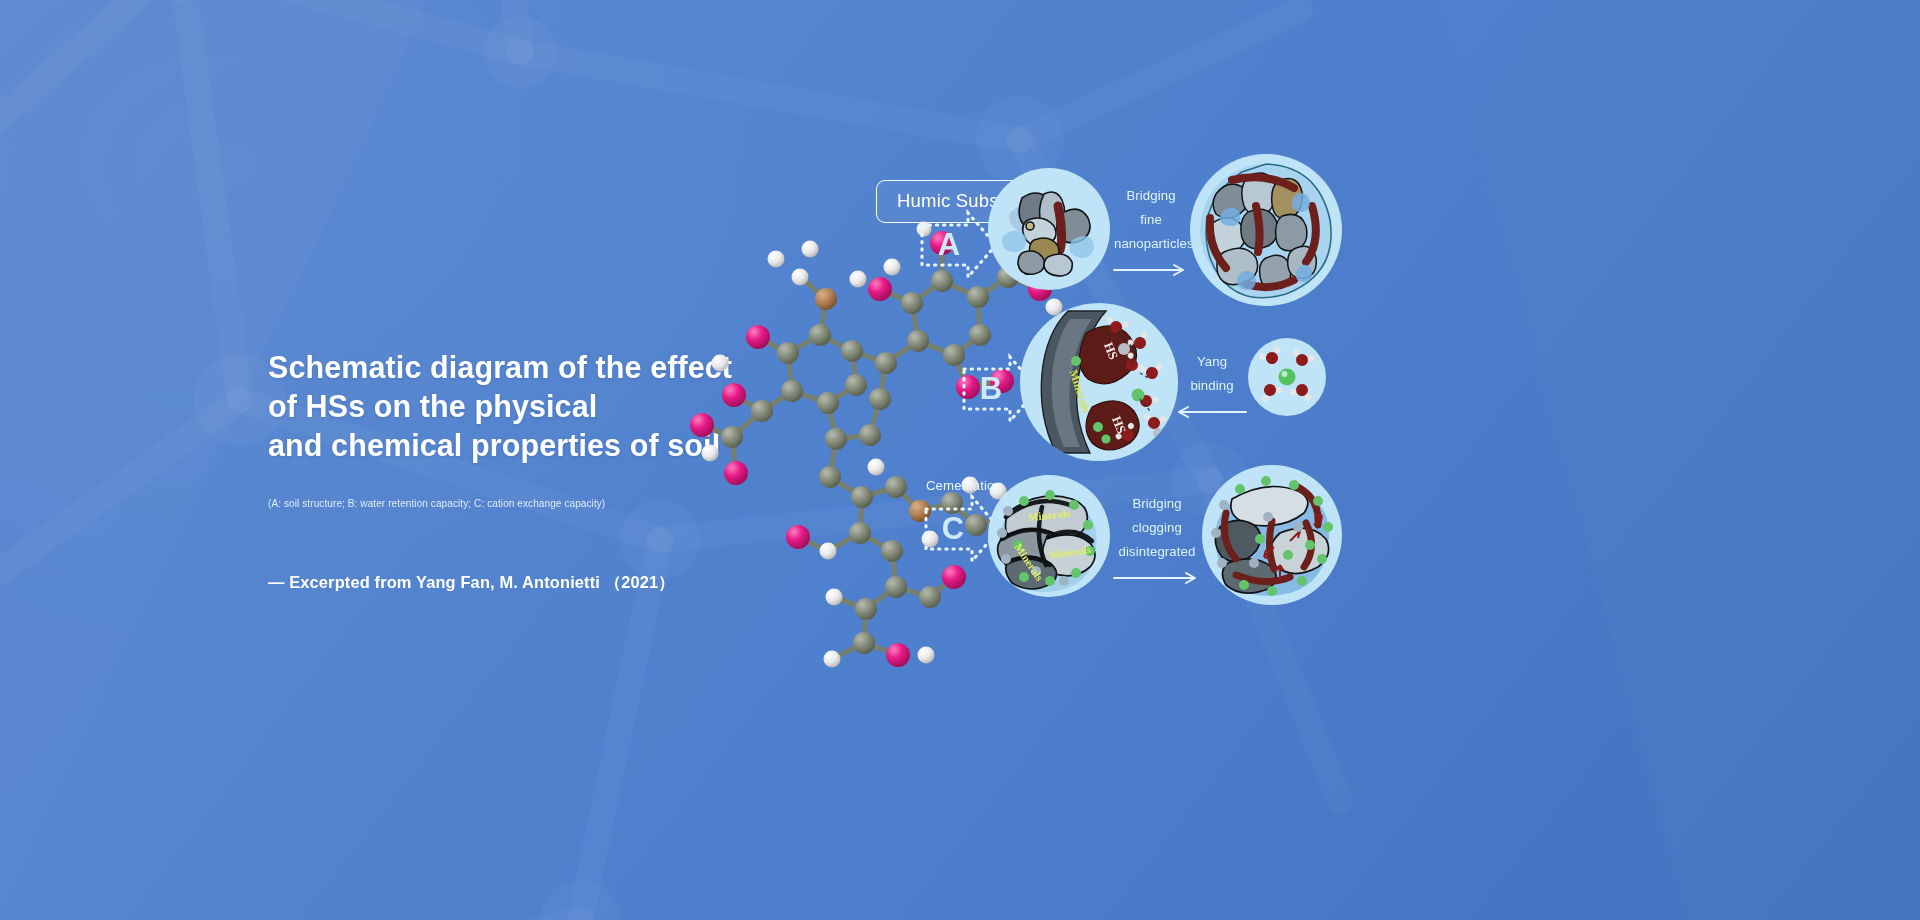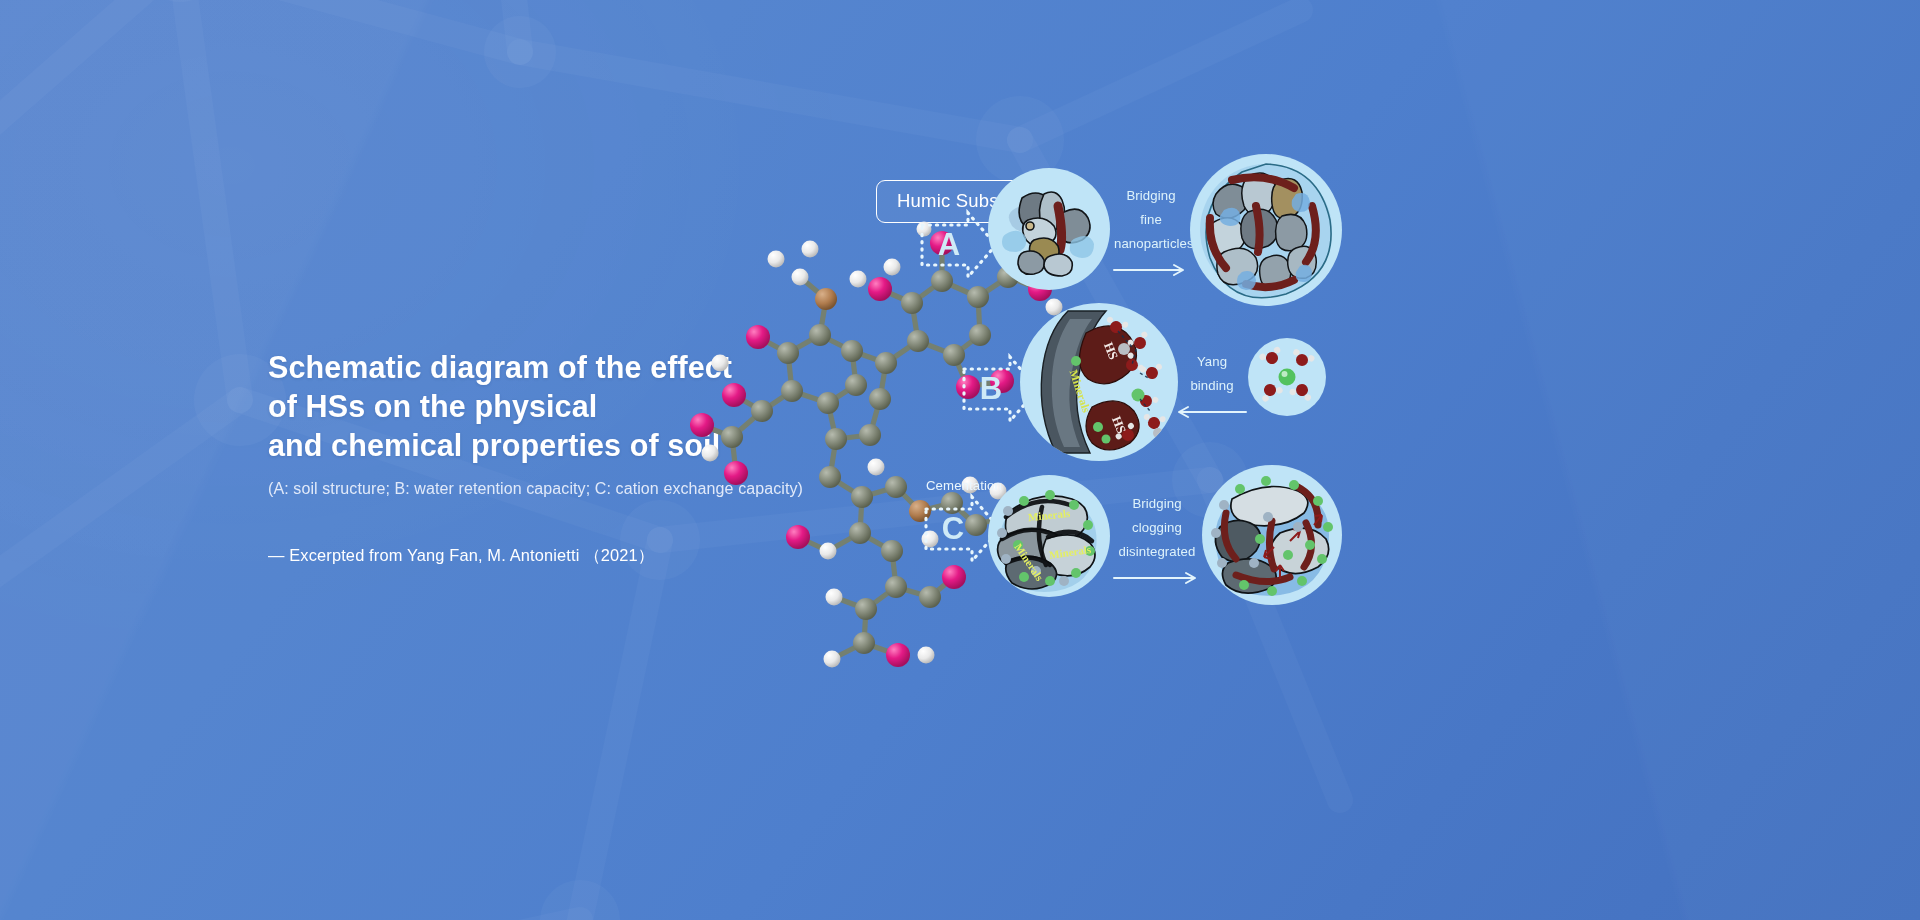--- a/index.html
+++ b/index.html
@@ -34,32 +34,32 @@
   .headline {
     color: #ffffff;
     font-size: 30.5px;
     font-weight: bold;
     line-height: 39px;
     letter-spacing: .1px;
     white-space: pre-line;
     text-shadow: 0 1px 3px rgba(20,50,100,.18);
   }
   .subline {
-    margin-top: 13px;
+    margin-top: 28px;
     color: #e7eefb;
-    font-size: 16px;
+    font-size: 10px;
     line-height: 21px;
     letter-spacing: .1px;
     opacity: .96;
   }
   .credit {
-    margin-top: 46px;
+    margin-top: 58px;
     color: #ffffff;
     font-size: 16.4px;
-    font-weight: normal;
+    font-weight: bold;
     letter-spacing: .15px;
   }
 
   
   #diagram { position: absolute; left: 840px; top: 120px; width: 1060px; height: 700px; }
 
   
   .hs-pill {
     position: absolute; left: 36px; top: 60px;
     padding: 9px 20px 10px 20px;

